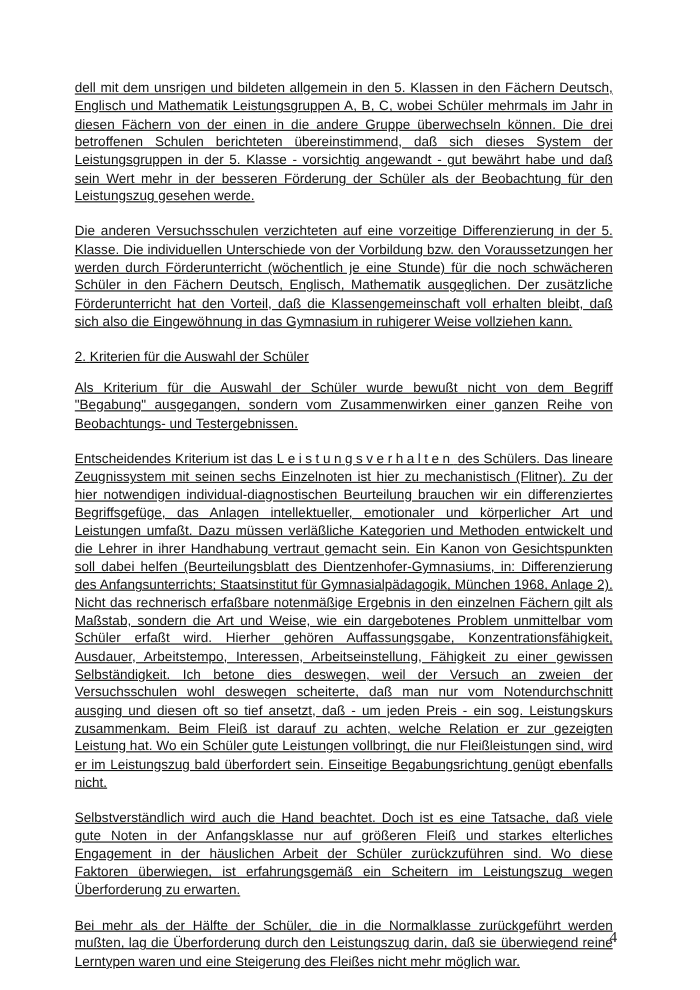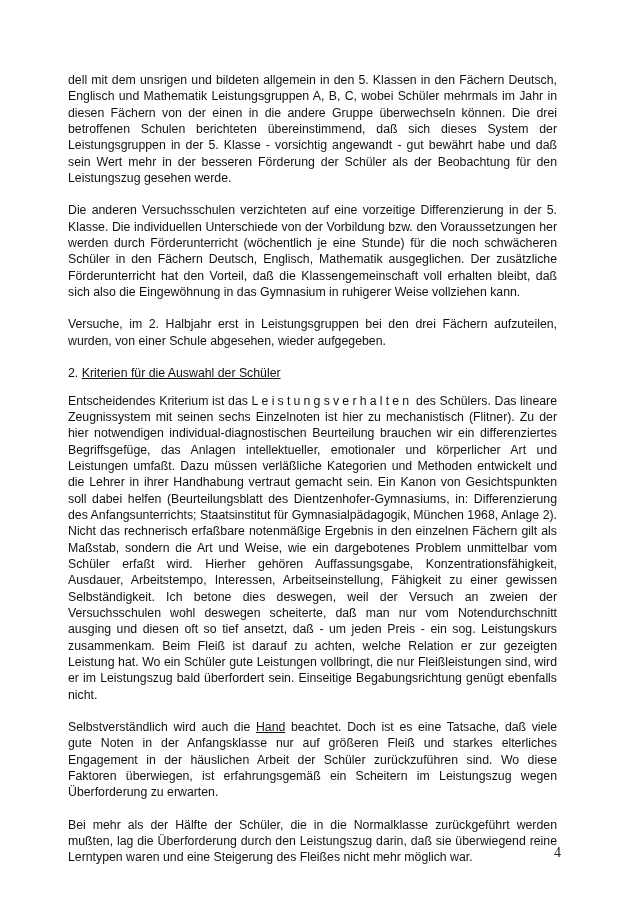--- a/index.html
+++ b/index.html
@@ -2,45 +2,45 @@
 <html><head>
 <meta charset="utf-8">
 <style>
   html, body { margin: 0; padding: 0; background: #ffffff; }
   body { width: 636px; height: 900px; position: relative; overflow: hidden; }
   .page {
     position: absolute; left: 68px; top: 72px; width: 489px;
     font-family: "Liberation Sans", sans-serif;
     font-size: 12.3px; line-height: 16.35px; color: #111111;
   }
-  .p { margin: 0 0 16px 0; text-align: justify; text-align-last: left; hyphens: manual; }
+  .p { margin: 0 0 16px 0; text-align: justify; text-align-last: left; hyphens: manual; text-decoration: underline; }
   .u { text-decoration: underline; text-underline-offset: 1px; }
   .sp { letter-spacing: 3.2px; margin-top: 40px; }
   .heading { margin: 0 0 11px 0; }
   .page-number {
     position: absolute; left: 554px; top: 845px;
     font-family: "Liberation Serif", serif; font-size: 14px; color: #222222;
   }
 </style>
 </head>
 <body>
 
 <div class="page">
 
   <p class="p">dell mit dem unsrigen und bildeten allgemein in den 5. Klassen in den Fächern Deutsch, Eng­lisch und Mathematik Leistungsgruppen A, B, C, wobei Schüler mehrmals im Jahr in diesen Fächern von der einen in die andere Gruppe überwechseln können. Die drei betroffenen Schulen berichteten übereinstimmend, daß sich dieses System der Leistungsgruppen in der 5. Klasse - vorsichtig angewandt - gut bewährt habe und daß sein Wert mehr in der besseren Förderung der Schüler als der Beobachtung für den Leistungszug gesehen werde.</p>
 
   <p class="p">Die anderen Versuchsschulen verzichteten auf eine vorzeitige Differenzierung in der 5. Klas­se. Die individuellen Unterschiede von der Vorbildung bzw. den Voraussetzungen her werden durch Förderunterricht (wöchentlich je eine Stunde) für die noch schwächeren Schüler in den Fächern Deutsch, Englisch, Mathematik ausgeglichen. Der zusätzliche Förderunterricht hat den Vorteil, daß die Klassengemeinschaft voll erhalten bleibt, daß sich also die Eingewöh­nung in das Gymnasium in ruhigerer Weise vollziehen kann.</p>
 
-  <p class="p">Versuche, im 2. Halbjahr erst in Leistungsgruppen bei den drei Fächern aufzuteilen, wurden, von einer Schule abgesehen, wieder aufgegeben.</p>
 
   <p class="p heading">
     <span>2.</span>
     <span class="u">Kriterien für die Auswahl der Schüler</span>
   </p>
 
+  <p class="p">Als Kriterium für die Auswahl der Schüler wurde bewußt nicht von dem Begriff "Begabung" ausgegangen, sondern vom Zusammenwirken einer ganzen Reihe von Beobachtungs- und Testergebnissen.</p>
 
   <p class="p">
     <span>Entscheidendes Kriterium ist das</span>
     <span class="sp">Leistungsverhalten</span>
     <span>des Schülers. Das lineare Zeugnissystem mit seinen sechs Einzelnoten ist hier zu mechanistisch (Flitner). Zu der hier notwendigen individual-diagnostischen Beurteilung brauchen wir ein differenziertes Begriffs­gefüge, das Anlagen intellektueller, emotionaler und körperlicher Art und Leistungen umfaßt. Dazu müssen verläßliche Kategorien und Methoden entwickelt und die Lehrer in ihrer Hand­habung vertraut gemacht sein. Ein Kanon von Gesichtspunkten soll dabei helfen (Beurtei­lungsblatt des Dientzenhofer-Gymnasiums, in: Differenzierung des Anfangsunterrichts; Staatsinstitut für Gymnasialpädagogik, München 1968, Anlage 2). Nicht das rechnerisch er­faßbare notenmäßige Ergebnis in den einzelnen Fächern gilt als Maßstab, sondern die Art und Weise, wie ein dargebotenes Problem unmittelbar vom Schüler erfaßt wird. Hierher ge­hören Auffassungsgabe, Konzentrationsfähigkeit, Ausdauer, Arbeitstempo, Interessen, Ar­beitseinstellung, Fähigkeit zu einer gewissen Selbständigkeit. Ich betone dies deswegen, weil der Versuch an zweien der Versuchsschulen wohl deswegen scheiterte, daß man nur vom Notendurchschnitt ausging und diesen oft so tief ansetzt, daß - um jeden Preis - ein sog. Leistungskurs zusammenkam. Beim Fleiß ist darauf zu achten, welche Relation er zur ge­zeigten Leistung hat. Wo ein Schüler gute Leistungen vollbringt, die nur Fleißleistungen sind, wird er im Leistungszug bald überfordert sein. Einseitige Begabungsrichtung genügt ebenfalls nicht.</span>
   </p>
 
   <p class="p">
     <span>Selbstverständlich wird auch die</span>
     <span class="u">Hand</span>

